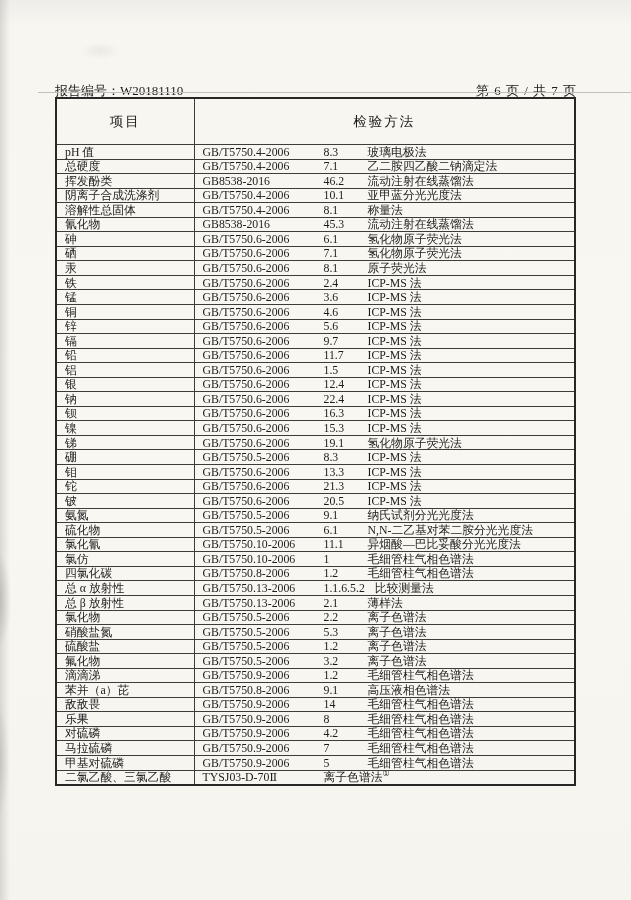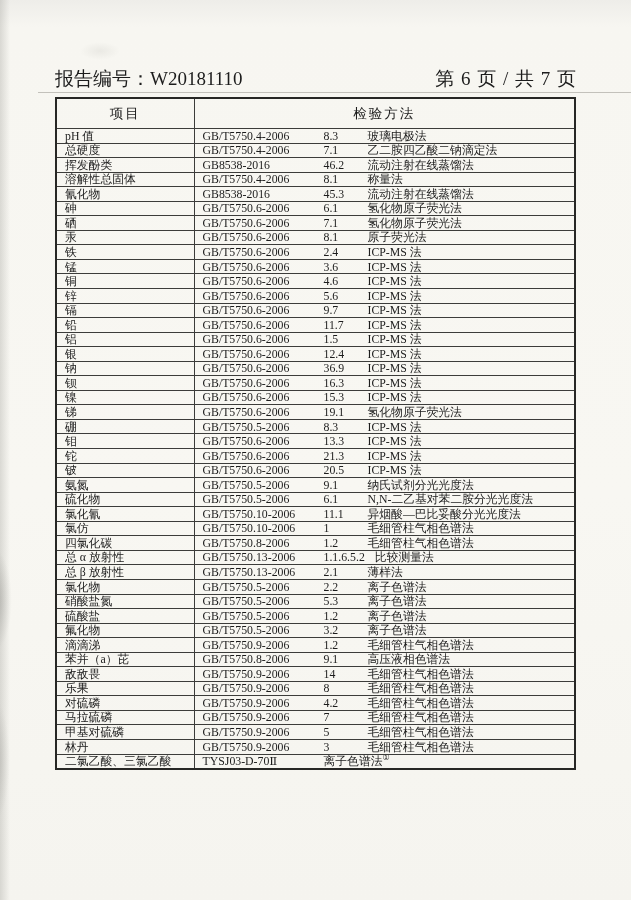--- a/index.html
+++ b/index.html
@@ -22,23 +22,23 @@
   .smudge.s2{left:-4px;top:700px;width:14px;height:120px;
     background:radial-gradient(ellipse at left center,rgba(95,95,90,0.22),rgba(95,95,90,0) 70%);}
   .smudge.s3{left:80px;top:42px;width:40px;height:18px;
     background:radial-gradient(ellipse at center,rgba(120,120,112,0.10),rgba(120,120,112,0) 70%);}
 
   .doc-title{
     position:absolute;left:55px;top:42px;margin:0;
     font-size:19px;font-weight:bold;letter-spacing:1px;
   }
   .meta-row{
-    position:absolute;left:55px;top:66px;width:522px;
+    position:absolute;left:55px;top:82px;width:522px;
     display:flex;justify-content:space-between;align-items:flex-start;
-    font-size:19px;
+    font-size:13px;
   }
   .page-indicator{letter-spacing:1px;}
   .header-rule{
     position:absolute;left:38px;top:92px;width:593px;height:1px;
     background:#c3c1bb;
   }
 
   table.methods{
     position:absolute;left:55px;top:97px;width:519px;
     border-collapse:collapse;table-layout:fixed;
@@ -46,21 +46,21 @@
   }
   table.methods th,table.methods td{
     border:1px solid #3c3c3a;
     overflow:hidden;white-space:nowrap;
   }
   table.methods{border:2px solid #272725;}
   table.methods col.c1{width:138px;}
   table.methods col.c2{width:381px;}
   table.methods th{
     height:21px;font-weight:400;font-size:13.5px;
-    letter-spacing:2px;padding:4px;
+    letter-spacing:2px;padding:12px;
   }
   table.methods td{
     height:13.55px;padding:0 0 0 8px;line-height:1.05;
     font-size:11.8px;
   }
   td .std{display:inline-block;min-width:113px;margin-right:8px;}
   td .clause{display:inline-block;min-width:34px;margin-right:10px;}
   td .method{display:inline;}
   td .fnote{font-size:8px;vertical-align:super;line-height:0;}
 </style>
@@ -99,20 +99,24 @@
         </tr>
         <tr>
           <td>总硬度</td>
           <td><span class="std">GB/T5750.4-2006</span><span class="clause">7.1</span><span class="method">乙二胺四乙酸二钠滴定法</span></td>
         </tr>
         <tr>
           <td>挥发酚类</td>
           <td><span class="std">GB8538-2016</span><span class="clause">46.2</span><span class="method">流动注射在线蒸馏法</span></td>
         </tr>
         <tr>
+          <td>阴离子合成洗涤剂</td>
+          <td><span class="std">GB/T5750.4-2006</span><span class="clause">10.1</span><span class="method">亚甲蓝分光光度法</span></td>
+        </tr>
+        <tr>
           <td>溶解性总固体</td>
           <td><span class="std">GB/T5750.4-2006</span><span class="clause">8.1</span><span class="method">称量法</span></td>
         </tr>
         <tr>
           <td>氰化物</td>
           <td><span class="std">GB8538-2016</span><span class="clause">45.3</span><span class="method">流动注射在线蒸馏法</span></td>
         </tr>
         <tr>
           <td>砷</td>
           <td><span class="std">GB/T5750.6-2006</span><span class="clause">6.1</span><span class="method">氢化物原子荧光法</span></td>
@@ -152,21 +156,21 @@
         <tr>
           <td>铝</td>
           <td><span class="std">GB/T5750.6-2006</span><span class="clause">1.5</span><span class="method">ICP-MS 法</span></td>
         </tr>
         <tr>
           <td>银</td>
           <td><span class="std">GB/T5750.6-2006</span><span class="clause">12.4</span><span class="method">ICP-MS 法</span></td>
         </tr>
         <tr>
           <td>钠</td>
-          <td><span class="std">GB/T5750.6-2006</span><span class="clause">36.9</span><span class="method">ICP-MS 法</span></td>
+          <td><span class="std">GB/T5750.6-2006</span><span class="clause">22.4</span><span class="method">ICP-MS 法</span></td>
         </tr>
         <tr>
           <td>钡</td>
           <td><span class="std">GB/T5750.6-2006</span><span class="clause">16.3</span><span class="method">ICP-MS 法</span></td>
         </tr>
         <tr>
           <td>镍</td>
           <td><span class="std">GB/T5750.6-2006</span><span class="clause">15.3</span><span class="method">ICP-MS 法</span></td>
         </tr>
         <tr>
@@ -253,24 +257,20 @@
           <td>对硫磷</td>
           <td><span class="std">GB/T5750.9-2006</span><span class="clause">4.2</span><span class="method">毛细管柱气相色谱法</span></td>
         </tr>
         <tr>
           <td>马拉硫磷</td>
           <td><span class="std">GB/T5750.9-2006</span><span class="clause">7</span><span class="method">毛细管柱气相色谱法</span></td>
         </tr>
         <tr>
           <td>甲基对硫磷</td>
           <td><span class="std">GB/T5750.9-2006</span><span class="clause">5</span><span class="method">毛细管柱气相色谱法</span></td>
-        </tr>
-        <tr>
-          <td>林丹</td>
-          <td><span class="std">GB/T5750.9-2006</span><span class="clause">3</span><span class="method">毛细管柱气相色谱法</span></td>
         </tr>
         <tr>
           <td>二氯乙酸、三氯乙酸</td>
           <td><span class="std">TYSJ03-D-70Ⅱ</span><span class="method">离子色谱法</span><span class="fnote">①</span></td>
         </tr>
       </tbody>
   </table>
 </div>
 
 </body></html>

